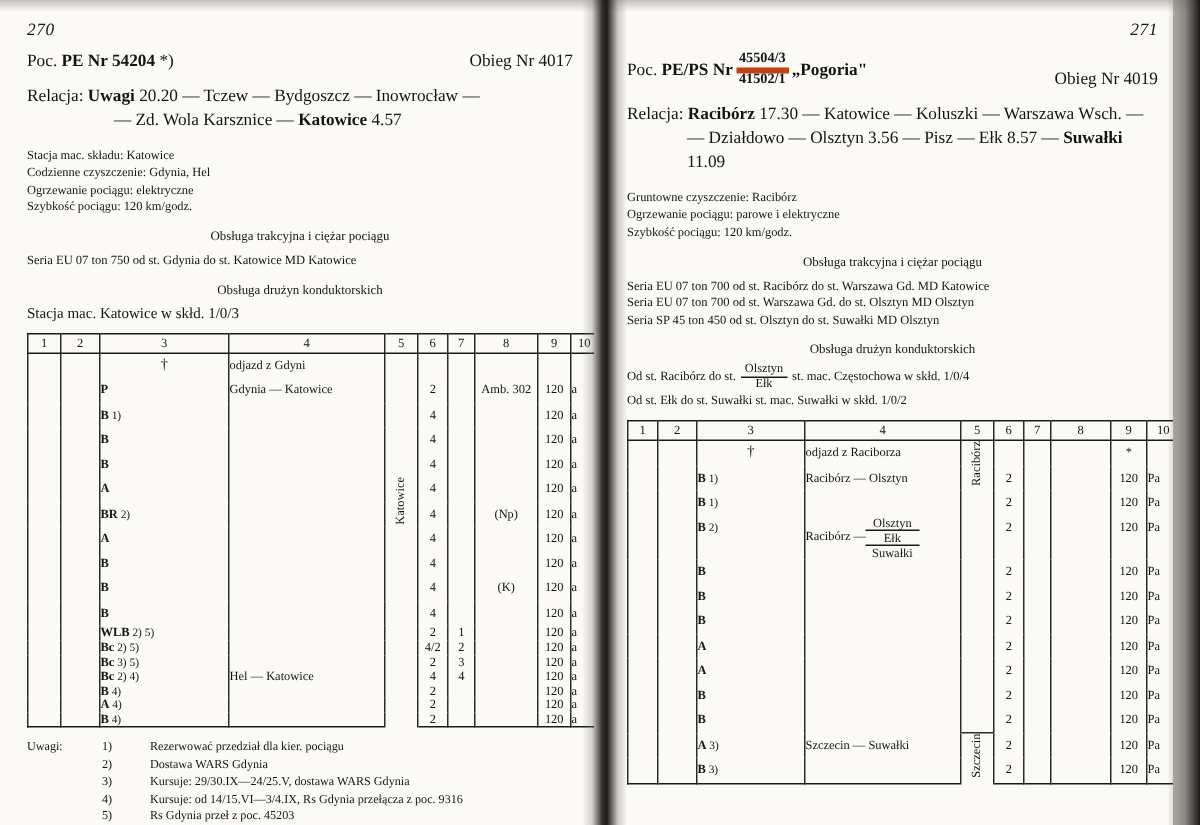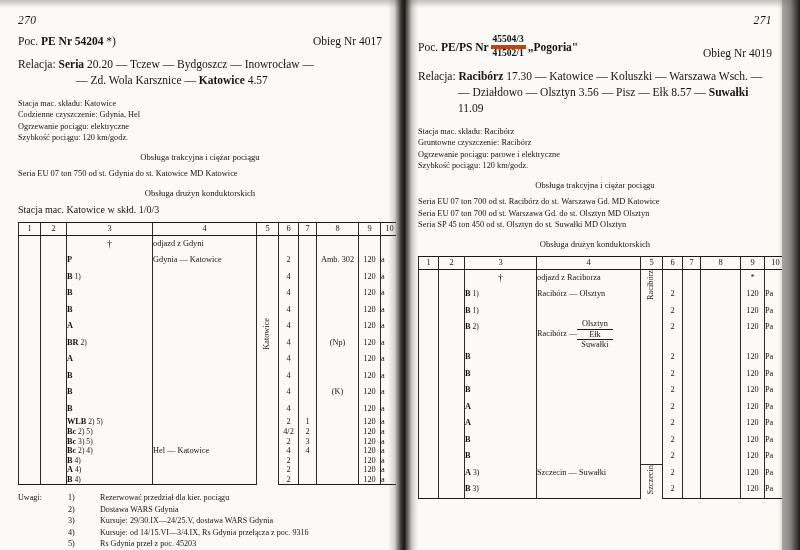--- a/index.html
+++ b/index.html
@@ -152,21 +152,21 @@
       <div class="left-t">
         <span>Poc.</span>
         <b>PE Nr 54204</b>
         <span>*)</span>
       </div>
       <div class="right-t">Obieg Nr 4017</div>
     </div>
 
     <div class="relacja">
       <span>Relacja:</span>
-      <b>Seria</b><span id="l-rel1"> 20.20 — Tczew — Bydgoszcz — Inowrocław —</span>
+      <b>Uwagi</b><span id="l-rel1"> 20.20 — Tczew — Bydgoszcz — Inowrocław —</span>
       <span class="ind"><span id="l-rel2a">— Zd. Wola Karsznice — </span><b id="l-rel2b">Katowice</b><span id="l-rel2c"> 4.57</span></span>
     </div>
 
     <div class="meta">
       <div>Stacja mac. składu: Katowice</div>
       <div>Codzienne czyszczenie: Gdynia, Hel</div>
       <div>Ogrzewanie pociągu: elektryczne</div>
       <div>Szybkość pociągu: 120 km/godz.</div>
     </div>
 
@@ -458,34 +458,39 @@
     </div>
 
 
     <div class="relacja r">
       <span>Relacja:</span>
       <b>Racibórz</b><span id="r-rel1"> 17.30 — Katowice — Koluszki — Warszawa Wsch. —</span>
       <span class="ind"><span id="r-rel2a">— Działdowo — Olsztyn 3.56 — Pisz — Ełk 8.57 — </span><b id="r-rel2b">Suwałki</b><span id="r-rel2c"> 11.09</span></span>
     </div>
 
     <div class="meta">
-      <div>Stacja mac. składu: Racibórz</div>
       <div>Gruntowne czyszczenie: Racibórz</div>
       <div>Ogrzewanie pociągu: parowe i elektryczne</div>
       <div>Szybkość pociągu: 120 km/godz.</div>
     </div>
 
     <div class="center-h">Obsługa trakcyjna i ciężar pociągu</div>
     <div class="seria">
       <div>Seria EU 07 ton 700 od st. Racibórz do st. Warszawa Gd. MD Katowice</div>
       <div>Seria EU 07 ton 700 od st. Warszawa Gd. do st. Olsztyn MD Olsztyn</div>
       <div>Seria SP 45 ton 450 od st. Olsztyn do st. Suwałki MD Olsztyn</div>
     </div>
 
     <div class="center-h tight">Obsługa drużyn konduktorskich</div>
+    <div class="crewblock">
+      <div>
+        <span>Od st. Racibórz do st.</span><span class="fr"><span class="num">Olsztyn</span><span class="den">Ełk</span></span><span>st. mac. Częstochowa w skłd. 1/0/4</span>
+      </div>
+      <div>Od st. Ełk do st. Suwałki st. mac. Suwałki w skłd. 1/0/2</div>
+    </div>
 
     <table class="consist">
       <colgroup>
         <col style="width:20px">
           <col style="width:26px">
           <col style="width:72px">
           <col style="width:104px">
         <col style="width:22px">
           <col style="width:20px">
           <col style="width:18px">

